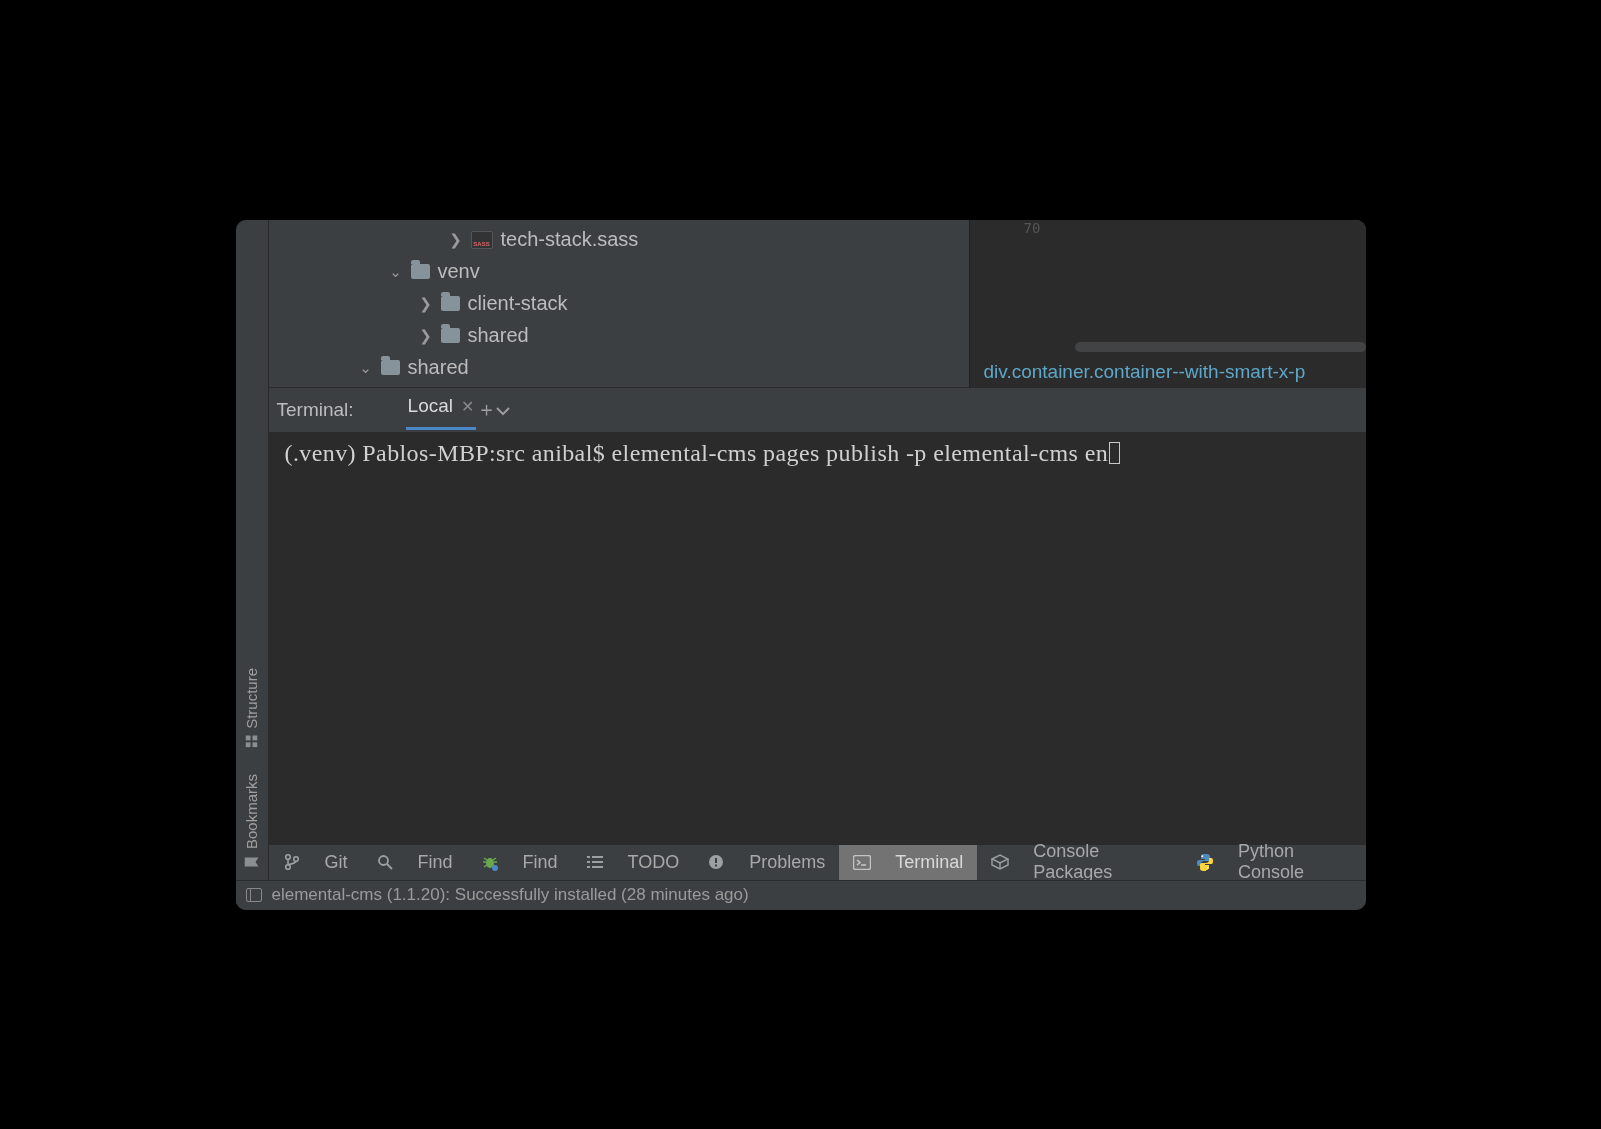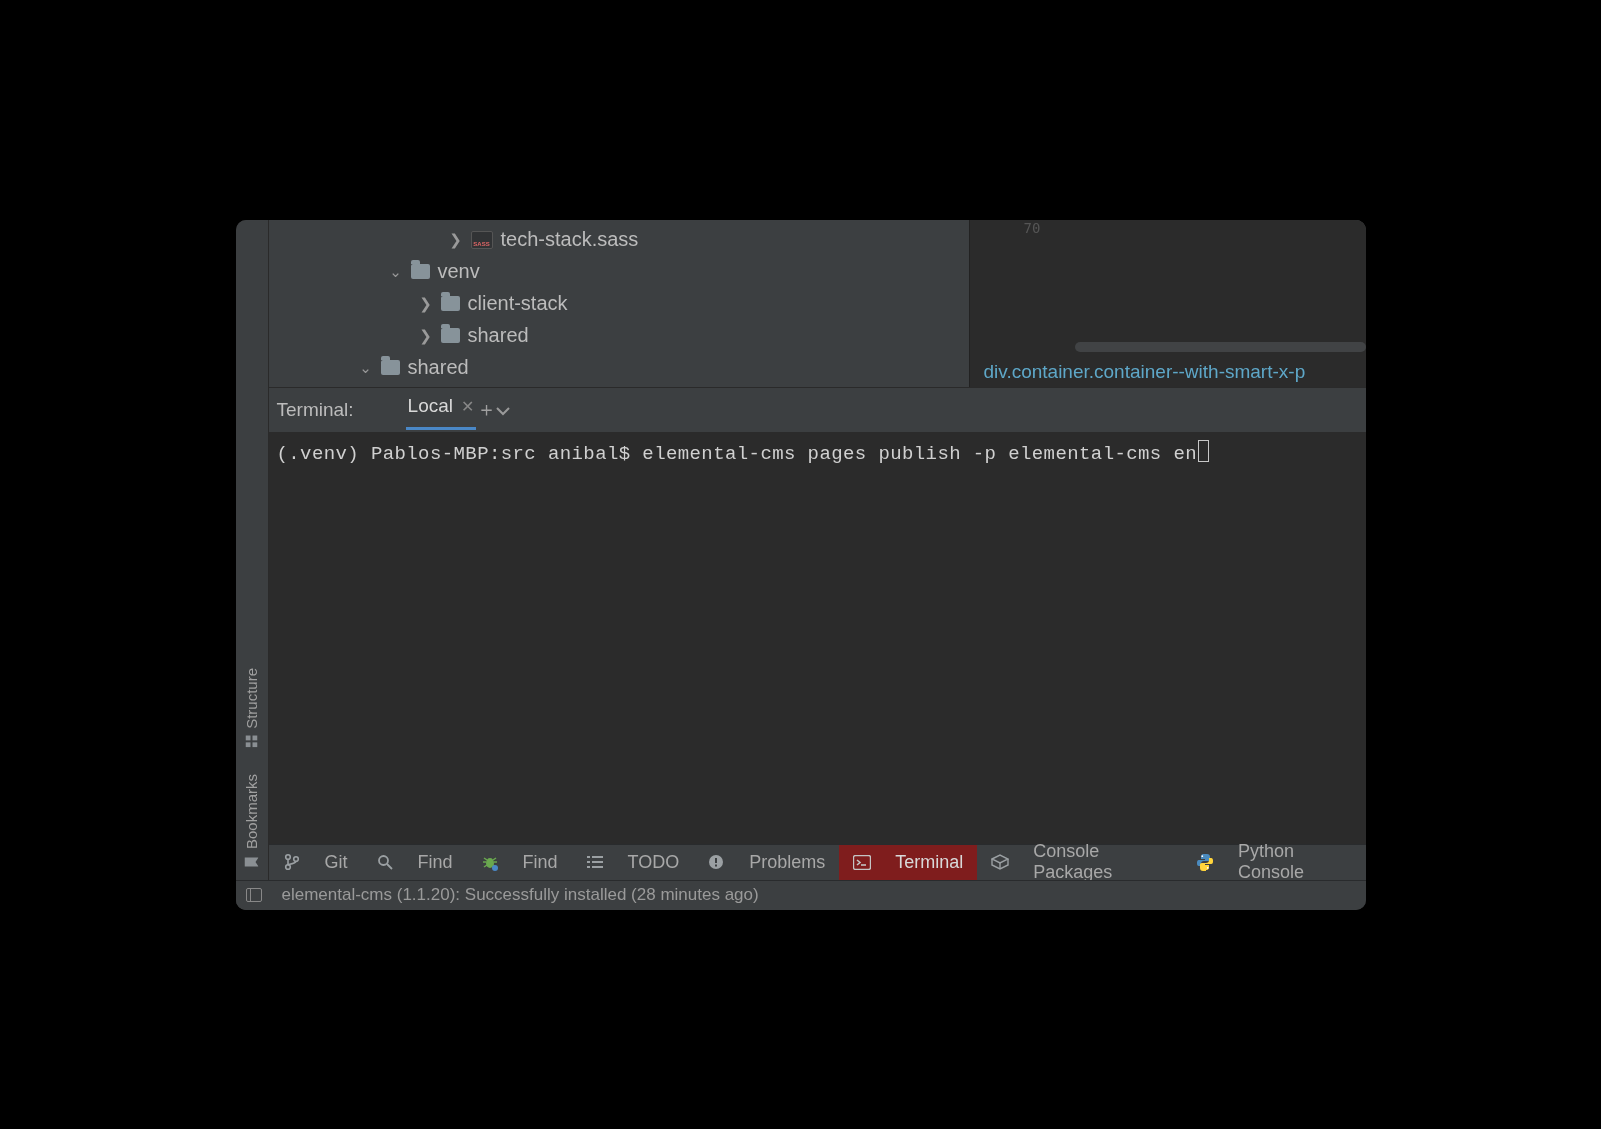--- a/index.html
+++ b/index.html
@@ -176,25 +176,26 @@
     color: #a0a0a0;
     font-size: 20px;
     cursor: pointer;
   }
   
   .term-body {
     grid-column: 2;
     grid-row: 3;
     background: #2b2b2b;
     padding: 8px 8px;
-    font-family: Liberation Mono, monospace;
-    font-size: 19px;
+    font-family: Liberation Serif, serif;
+    font-size: 24px;
     color: #d0d0d0;
     position: relative;
     letter-spacing: 0.4px;
+    margin-left: 8px;
   }
   .cursor {
     display: inline-block;
     width: 11px;
     height: 22px;
     border: 1.5px solid #c8c8c8;
     vertical-align: -3px;
     margin-left: 1px;
   }
   
@@ -211,40 +212,40 @@
     display: flex;
     align-items: center;
     gap: 24px;
     height: 100%;
     padding: 0 14px;
     color: #a8a8a8;
     font-size: 18px;
     cursor: pointer;
   }
   .btab.active {
-    background: #7f1d1d;
+    background: #737373;
     color: #d9d9d9;
   }
   .btab-icon {
     width: 18px; height: 18px;
     display: inline-flex;
     align-items: center;
     justify-content: center;
     color: #9ba0a3;
   }
   
   .status-bar {
     grid-column: 1 / span 2;
     grid-row: 5;
     background: #3c3f41;
     border-top: 1px solid #292b2d;
     display: flex;
     align-items: center;
     padding: 0 10px;
-    gap: 20px;
+    gap: 10px;
     color: #9a9a9a;
     font-size: 17px;
   }
   .status-icon {
     width: 16px; height: 14px;
     border: 1.5px solid #888;
     border-radius: 2px;
     position: relative;
   }
   .status-icon::after {

